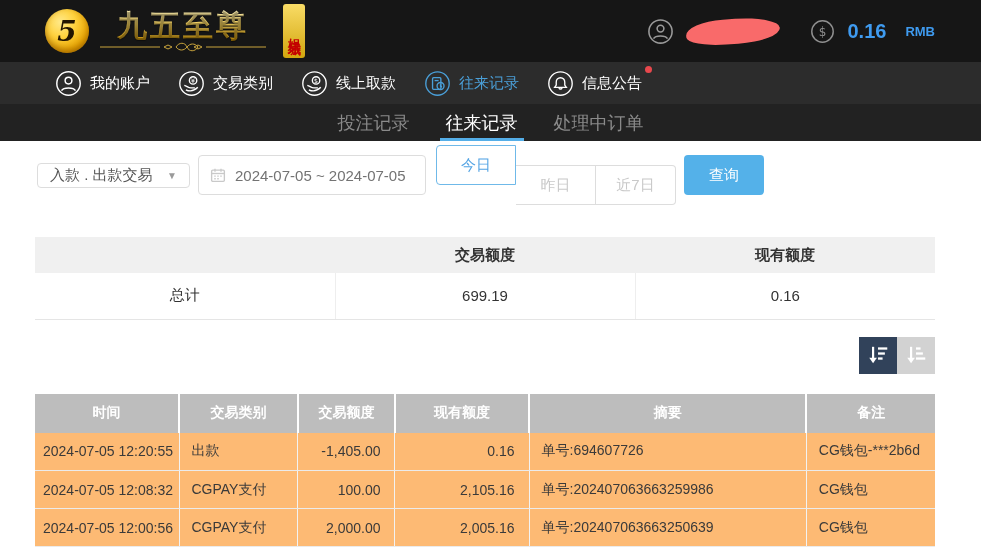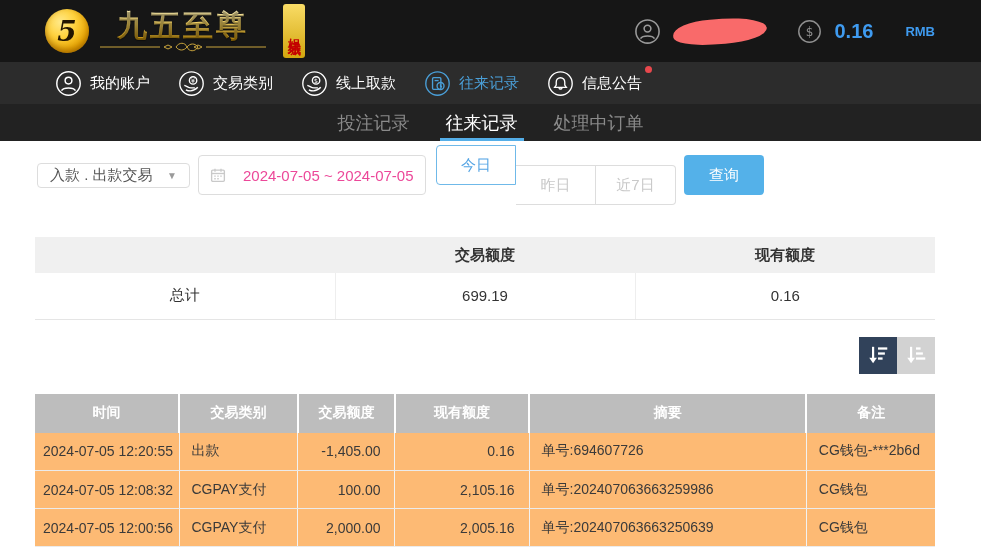--- a/index.html
+++ b/index.html
@@ -24,21 +24,21 @@
   .logo-badge { margin-left:6px; width:22px; height:54px; border-radius:3px;
     background:linear-gradient(180deg,#f9dc66,#d2a60e); color:#c30000;
     font-size:13px; font-weight:bold; writing-mode:vertical-rl; text-orientation:upright;
     display:flex; align-items:center; justify-content:center; letter-spacing:2px; }
   .userarea { display:flex; align-items:center; gap:12px; }
   .icon-person-top { color:#9a9a9a; width:27px; height:27px; }
   .redaction { width:94px; height:25px; background:#f96a6a;
     border-radius:46% 54% 52% 48% / 62% 55% 60% 45%; transform:rotate(-4deg); margin-right:18px; }
   .icon-dollar { color:#8f8f8f; width:25px; height:25px; }
   .balance { color:#3f9bf0; font-size:20px; font-weight:bold; }
-  .balance-cur { color:#3f9bf0; font-size:13px; font-weight:bold; margin-left:20px;text-align:right; }
+  .balance-cur { color:#3f9bf0; font-size:13px; font-weight:bold; margin-left:7px;text-align:right; }
 
   
   .navbar { height:42px; background:#2c2c2c; display:flex; align-items:center;
     gap:28px; padding-left:55px; }
   .nav-item { display:flex; align-items:center; gap:8px; color:#fff; font-size:15px;
     cursor:pointer; position:relative; }
   .nav-item svg { width:27px; height:27px; }
   .nav-item.active { color:#4a9fd8; }
   .nav-dot { position:absolute; top:-4px; right:-10px; width:7px; height:7px;
     border-radius:50%; background:#e8484d; }
@@ -52,21 +52,21 @@
   .subtab.active::after { content:""; position:absolute; left:0; right:0; bottom:0;
     height:3px; background:#54aee8; }
 
   
   .filters { display:flex; align-items:center; margin:14px 46px 0 37px; height:40px; gap:8px; }
   .select-box { width:153px; height:25px; border:1px solid #ddd; border-radius:4px;
     display:flex; align-items:center; justify-content:space-between; padding:0 12px;
     color:#555; font-size:15px; background:#fff; cursor:pointer; }
   .select-caret { color:#9a9a9a; font-size:10px; }
   .date-box { width:228px; height:40px; border:1px solid #ddd; border-radius:4px;
-    display:flex; align-items:center; gap:16px; padding:0 10px; color:#ec4899;
+    display:flex; align-items:center; gap:8px; padding:0 10px; color:#737373;
     font-size:15px; background:#fff; cursor:pointer; }
   .date-box svg { width:18px; height:18px; color:#c9c9c9; }
   .btn-group { display:flex; margin-left:2px; }
   .qbtn { width:80px; height:40px; background:#fff; border:1px solid #ddd;
     color:#c9c9c9; font-size:15px; cursor:pointer; }
   .qbtn + .qbtn { border-left:none;margin-top:20px; }
   .qbtn.first { border:1px solid #6fb9e9; color:#54a4e4; border-radius:4px 0 0 4px; position:relative; z-index:1; }
   .qbtn.last { border-radius:0 4px 4px 0; }
   .search-btn { width:80px; height:40px; background:#54b1e9;
     border:none; border-radius:4px; color:#fff; font-size:15px; cursor:pointer;font-family:Liberation Serif, serif; }

